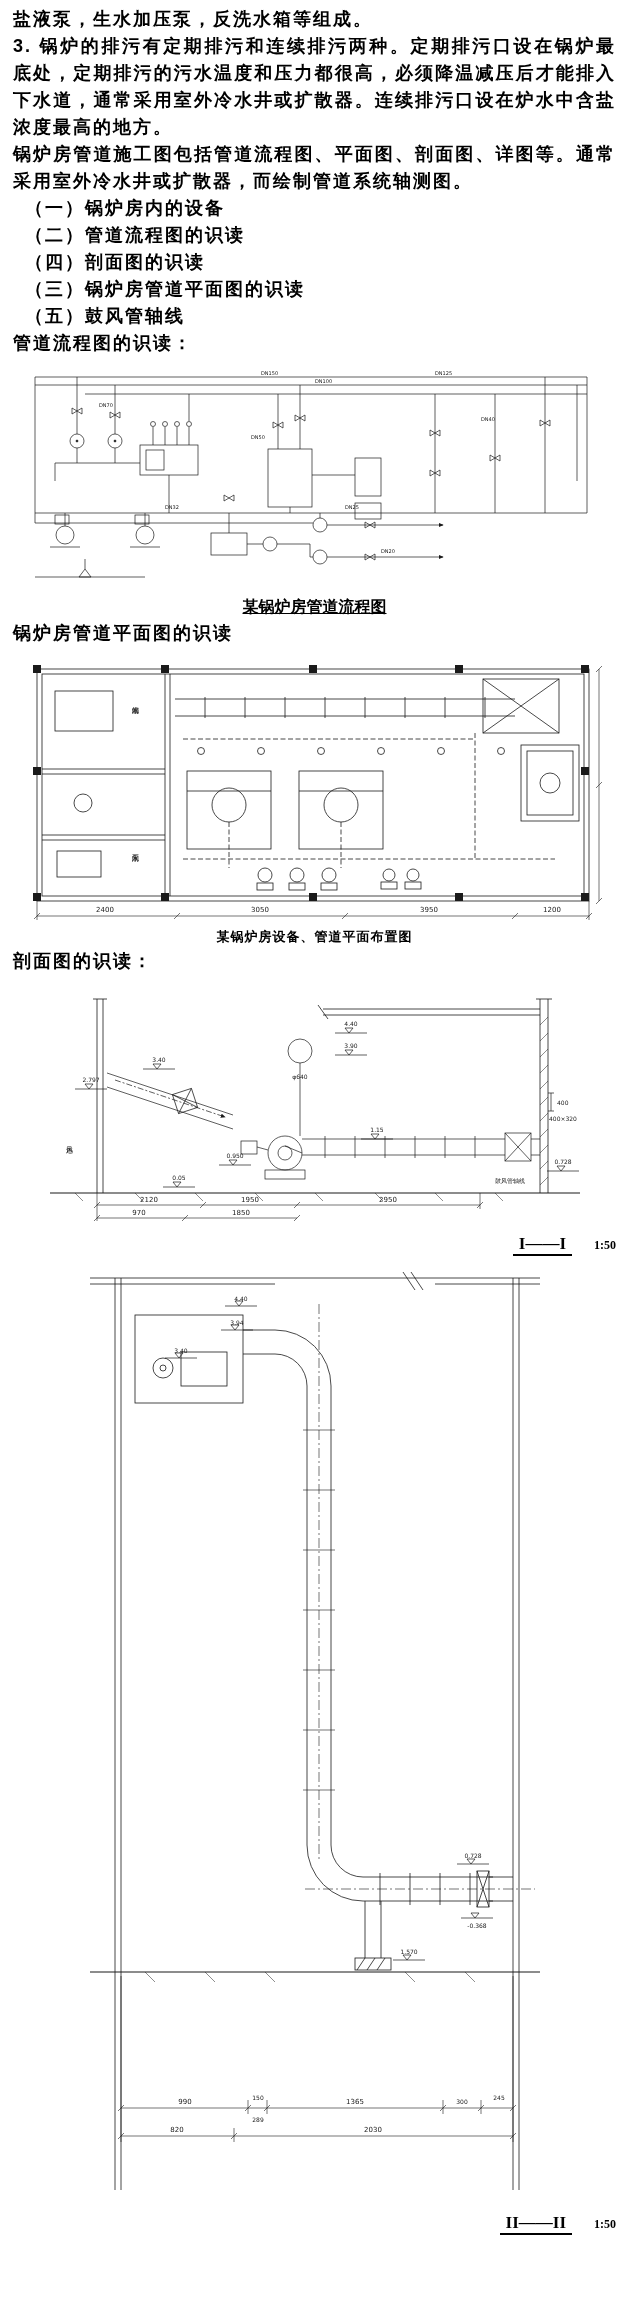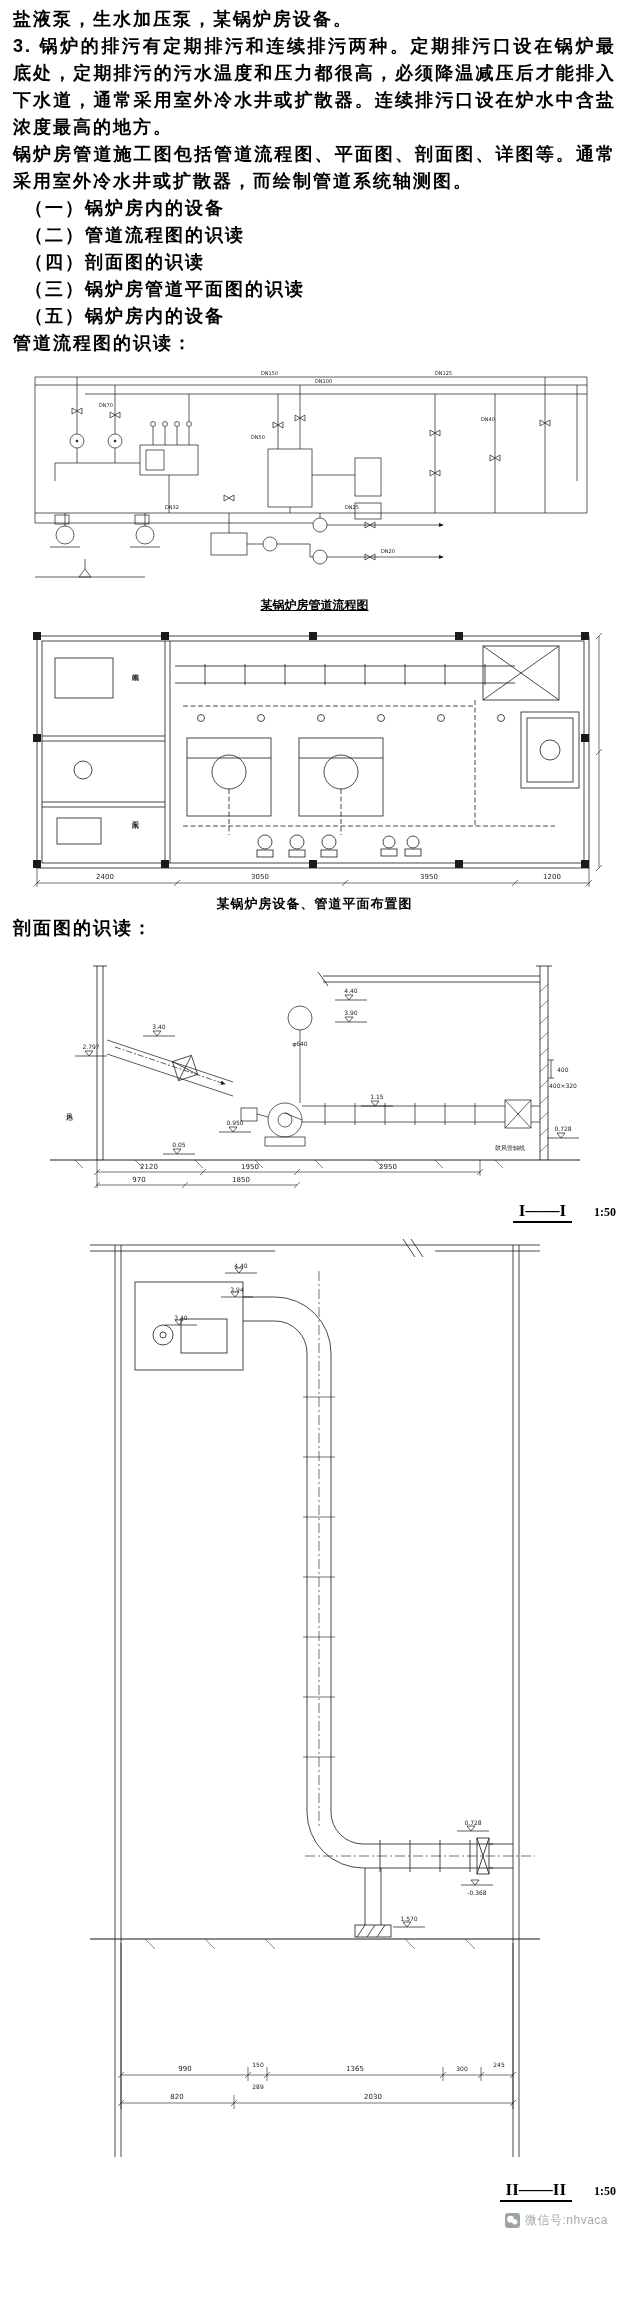--- a/index.html
+++ b/index.html
@@ -9,46 +9,46 @@
     font-family:"Liberation Sans","DejaVu Sans",sans-serif;
   }
   .page { padding:6px 13px 8px 13px; }
   .bt {
     font-size:18px; font-weight:700; line-height:27px; margin:0;
     text-align:justify; letter-spacing:2px;
   }
   .li { text-align:left; padding-left:12px; }
   .fig { margin:6px 0 2px 0; }
   .draw { display:block; margin:0 auto; }
-  .cap-underline { text-align:center; font-size:12px; font-weight:700; text-decoration:underline; margin-top:2px; }
+  .cap-underline { text-align:center; font-size:16px; font-weight:700; text-decoration:underline; margin-top:2px; }
   .cap-bold { text-align:center; font-size:13px; font-weight:700; margin-top:3px; letter-spacing:1px; }
   .seclabel { text-align:right; margin-top:8px; font-family:"Liberation Serif","DejaVu Serif",serif; }
   .seclabel .rn { font-size:17px; font-weight:700; border-bottom:2px solid #000; padding:0 6px 1px 6px; }
   .seclabel .scale { font-size:12px; font-weight:700; margin-left:22px; }
   .svgtext { fill:#1a1a1a; font-family:"DejaVu Sans",sans-serif; }
   .t5 { font-size:5px; } .t6 { font-size:6px; } .t7 { font-size:7px; }
   .vtext { writing-mode:vertical-rl; text-orientation:upright; }
   .footer { display:flex; justify-content:flex-end; align-items:center; gap:5px; padding:10px 8px 6px 0; }
   .footer span { font-size:12px; color:#a9a9a9; letter-spacing:0.5px; }
 </style>
 </head>
 <body>
 
 <div class="page">
 
-  <p class="bt">盐液泵，生水加压泵，某锅炉房设备。</p>
+  <p class="bt">盐液泵，生水加压泵，反洗水箱等组成。</p>
   <p class="bt">3. 锅炉的排污有定期排污和连续排污两种。定期排污口设在锅炉最底处，定期排污的污水温度和压力都很高，必须降温减压后才能排入下水道，通常采用室外冷水井或扩散器。连续排污口设在炉水中含盐浓度最高的地方。</p>
   <p class="bt">锅炉房管道施工图包括管道流程图、平面图、剖面图、详图等。通常采用室外冷水井或扩散器，而绘制管道系统轴测图。</p>
 
   <div>
     <p class="bt li">（一）锅炉房内的设备</p>
     <p class="bt li">（二）管道流程图的识读</p>
     <p class="bt li">（四）剖面图的识读</p>
     <p class="bt li">（三）锅炉房管道平面图的识读</p>
-    <p class="bt li">（五）锅炉房内的设备</p>
+    <p class="bt li">（五）鼓风管轴线</p>
   </div>
 
   <p class="bt">管道流程图的识读：</p>
 
   <figure class="fig">
     <svg class="draw" width="600" height="232" viewBox="0 0 600 232">
       <defs>
         <g id="vlv" stroke="#1a1a1a" stroke-width="0.7" fill="none">
           <path d="M-5,-3 L0,0 L-5,3 Z"></path>
             <path d="M5,-3 L0,0 L5,3 Z"></path>
@@ -141,20 +141,21 @@
         <text x="236" y="76">DN50</text>
         <text x="466" y="58">DN40</text>
         <text x="150" y="146">DN32</text>
         <text x="330" y="146">DN25</text>
         <text x="366" y="190">DN20</text>
       </g>
     </svg>
     <figcaption class="cap-underline">某锅炉房管道流程图</figcaption>
   </figure>
 
+  <p class="bt">锅炉房管道平面图的识读</p>
 
   <figure class="fig">
     <svg class="draw" width="600" height="272" viewBox="0 0 600 272">
       <g stroke="#1a1a1a" stroke-width="0.8" fill="none">
         <rect x="22" y="16" width="552" height="232"></rect>
         <rect x="27" y="21" width="542" height="222"></rect>
         <line x1="150" y1="21" x2="150" y2="243"></line>
         <line x1="155" y1="21" x2="155" y2="243"></line>
         <line x1="27" y1="116" x2="150" y2="116"></line>
         <line x1="27" y1="121" x2="150" y2="121"></line>
@@ -490,22 +491,14 @@
         <text x="102" y="872">820</text>
         <text x="298" y="872">2030</text>
         <text x="183" y="862" class="t6">289</text>
       </g>
     </svg>
     <figcaption class="seclabel">
       <span class="rn">II——II</span><span class="scale">1:50</span>
     </figcaption>
   </figure>
 
-  <div class="footer">
-    <svg width="15" height="15" viewBox="0 0 15 15">
-      <rect x="0" y="0" width="15" height="15" rx="3" fill="#9aa79b"></rect>
-      <circle cx="5.6" cy="6.2" r="3.4" fill="#ffffff"></circle>
-      <circle cx="9.8" cy="8.8" r="2.6" fill="#ffffff"></circle>
-    </svg>
-    <span>微信号:nhvaca</span>
-  </div>
 
 </div>
 
 </body></html>

